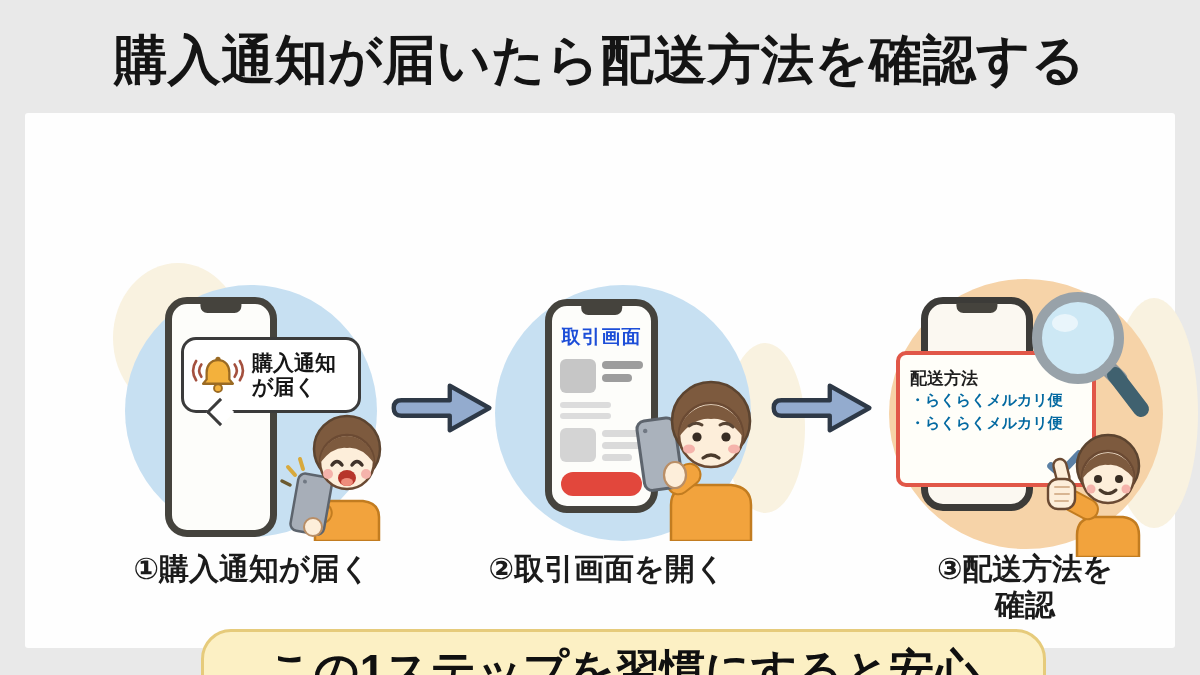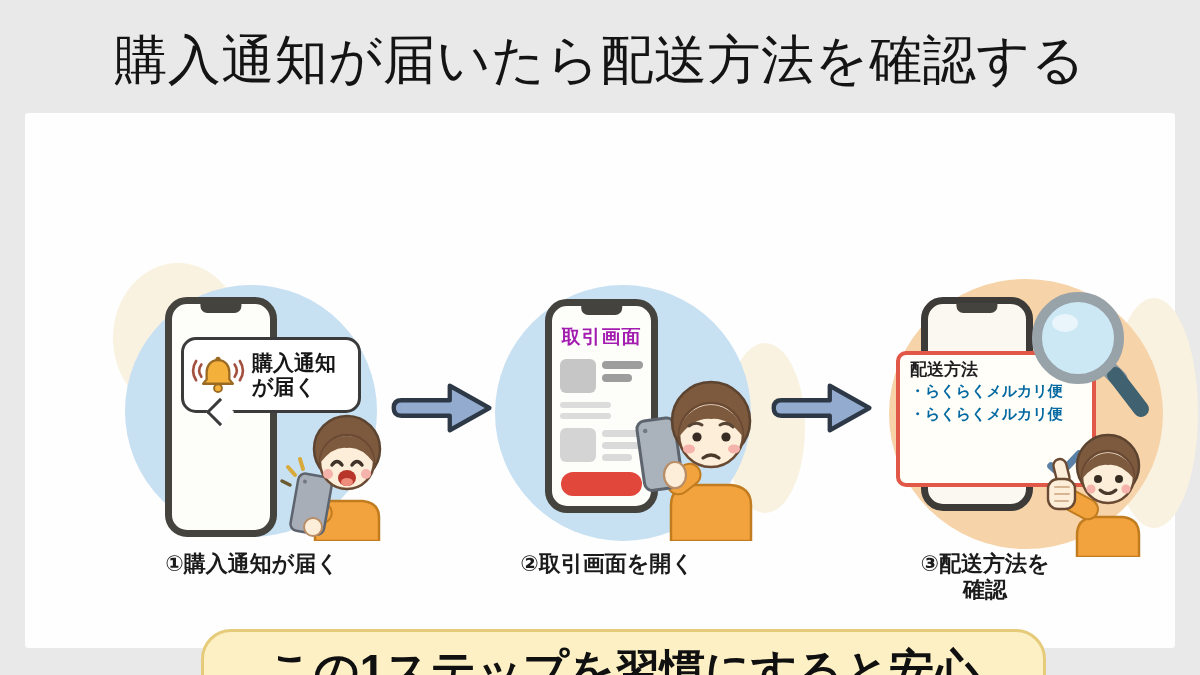--- a/index.html
+++ b/index.html
@@ -9,21 +9,21 @@
     background:#e9e9e9;
     position:relative;
     overflow:hidden;
   }
   .page { position:absolute; inset:0; width:1200px; height:675px; }
 
   
   .title {
     position:absolute; left:0; top:22px; width:1200px; height:78px;
     display:flex; align-items:center; justify-content:center;
-    font-size:53px; font-weight:400; color:#141414; letter-spacing:0.5px;
+    font-size:53px; font-weight:700; color:#141414; letter-spacing:0.5px;
     white-space:nowrap;
   }
 
   
   .card {
     position:absolute; left:25px; top:113px; width:1150px; height:535px;
     background:#fefefe; border-radius:3px;
   }
 
   
@@ -47,21 +47,21 @@
     position:absolute; top:-1px; left:50%; transform:translateX(-50%);
     width:42%; height:10px; background:#45433d; border-radius:0 0 7px 7px;
   }
   .phone1 { left:140px; top:184px; width:112px; height:240px; }
   .phone2 { left:520px; top:186px; width:113px; height:214px; }
   .phone3 { left:896px; top:184px; width:112px; height:214px; border-color:#3c3b38; background:#fbf8f1; }
 
   
   .screen2 { position:absolute; inset:0; padding:16px 8px 8px 8px; }
   .screen2 .hdr {
-    text-align:center; font-size:19px; font-weight:800; color:#a21caf;
+    text-align:center; font-size:19px; font-weight:800; color:#1d4ed8;
     margin-top:2px; white-space:nowrap; letter-spacing:1px;
   }
   .s2row { display:flex; gap:6px; margin-top:9px; }
   .s2thumb  { width:36px; height:34px; background:#c6c6c6; border-radius:6px; flex:0 0 auto; }
   .s2thumb.lt { background:#d4d4d4; }
   .s2bars { display:flex; flex-direction:column; gap:5px; padding-top:2px; flex:1; }
   .bar  { height:8px; border-radius:4px; background:#9d9d9d; }
   .bar.w70 { width:100%; } .bar.w50 { width:72%; }
   .bar.lt { background:#dadada; height:7px; }
   .s2lines { margin-top:9px; display:flex; flex-direction:column; gap:5px; }
@@ -91,43 +91,43 @@
 
   
   .arrow { position:absolute; width:108px; height:58px; z-index:3; }
   .arrow1 { left:364px; top:266px; }
   .arrow2 { left:744px; top:266px; }
 
   
   .panel {
     position:absolute; left:871px; top:238px; width:200px; height:136px;
     background:#fffef9; border:4px solid #e15748; border-radius:10px;
-    padding:5px 8px 6px 10px; z-index:5;
+    padding:14px 8px 6px 10px; z-index:5;
   }
   .panel .ptitle { font-size:17px; font-weight:800; color:#1f1f1f; line-height:1.2; }
   .panel .pitem  { font-size:15px; font-weight:700; color:#0369a1; line-height:1.5;
                    white-space:nowrap; }
   .checkwrap { position:absolute; right:8px; bottom:5px; width:38px; height:28px; z-index:6; }
 
   .magnifier { position:absolute; left:998px; top:170px; width:140px; height:152px; z-index:7; }
 
   
   .boy { position:absolute; z-index:6; }
   .boy1 { left:254px; top:300px; width:112px; height:128px; }
   .boy2 { left:606px; top:264px; width:130px; height:164px; z-index:5; }
   .boy3 { left:1006px; top:320px; width:122px; height:124px; z-index:8; }
 
   
   .caption {
-    position:absolute; text-align:center; font-size:22px; font-weight:800;
+    position:absolute; text-align:center; font-size:30px; font-weight:800;
     color:#1b1b1b; line-height:1.2; white-space:nowrap;
   }
   .cap1 { left:96px;  top:438px; width:262px; }
   .cap2 { left:448px; top:438px; width:268px; }
-  .cap3 { left:826px; top:438px; width:268px; white-space:normal; }
+  .cap3 { left:866px; top:438px; width:268px; white-space:normal; }
 
   
   .banner {
     position:absolute; left:176px; top:516px; width:845px; height:84px;
     background:#fcf0c4; border:3px solid #e6cb7b; border-radius:30px;
     display:flex; align-items:center; justify-content:center;
     font-size:45px; font-weight:800; color:#101010; white-space:nowrap;
     z-index:9;
   }
 </style>

